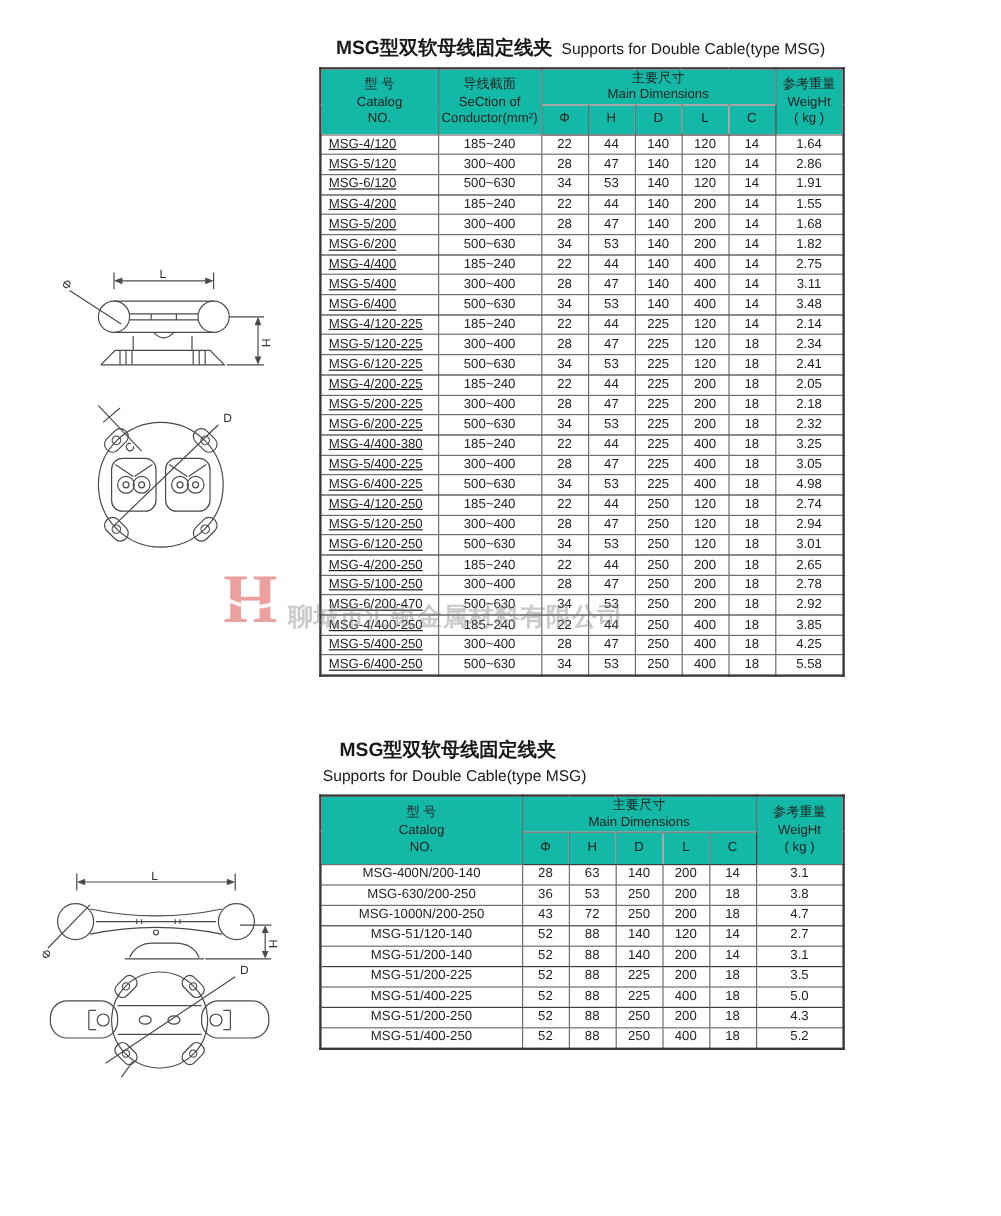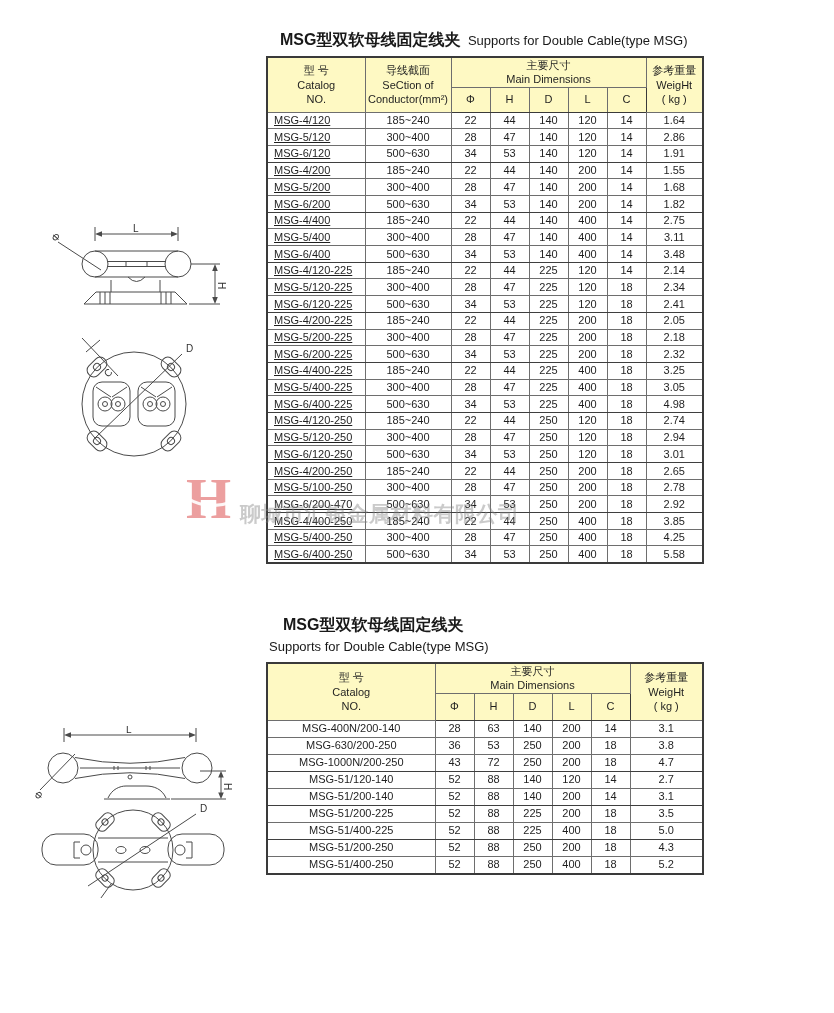--- a/index.html
+++ b/index.html
@@ -12,21 +12,21 @@
   .title1 .en{font-size:13px;color:#191919;margin-left:3px;}
   .title2-zh{position:absolute;left:283px;top:615px;font-size:16px;font-weight:bold;color:#191919;white-space:nowrap;}
   .title2-en{position:absolute;left:269px;top:639px;font-size:13px;color:#191919;white-space:nowrap;}
   .note{position:absolute;left:267px;top:873px;font-size:10.5px;color:#242424;white-space:nowrap;letter-spacing:-0.1px;}
 
   
   table.spec{position:absolute;border-collapse:collapse;table-layout:fixed;background:#fff;
              border:2px solid #3a3a3a;}
   .spec th,.spec td{border:1px solid #6e6e6e;font-size:11px;color:#1f1f1f;text-align:center;
                     padding:0 2px;line-height:1.15;white-space:nowrap;overflow:hidden;}
-  .spec thead th{background:#fef9c3;font-weight:normal;margin-left:14px;}
+  .spec thead th{background:#14b8a6;font-weight:normal;margin-left:14px;}
   .spec thead th div{line-height:1.3;}
   .spec thead tr:last-child th{border-bottom:1.6px solid #3a3a3a;}
   .spec tbody td{height:15.7px;}
   .t2 tbody td{height:16px;}
   tr.group-end td{border-bottom:1.6px solid #3f3f3f;}
   .thick-l{border-left:1.6px solid #3a3a3a !important;}
   .t1 tbody td:nth-child(3),.t1 tbody td:nth-child(8){border-left:1.6px solid #3a3a3a;}
   .t2 tbody td:nth-child(2),.t2 tbody td:nth-child(7){border-left:1.6px solid #3a3a3a;}
   .t1 tbody td:first-child{text-align:left;padding-left:6px;text-decoration:underline;}
   .t1{left:266px;top:56px;width:436px;}
@@ -310,21 +310,21 @@
           <td>MSG-6/200-225</td>
           <td>500~630</td>
           <td>34</td>
           <td>53</td>
           <td>225</td>
           <td>200</td>
           <td>18</td>
           <td>2.32</td>
         </tr>
         <tr>
-          <td>MSG-4/400-225</td>
+          <td>MSG-4/400-380</td>
           <td>185~240</td>
           <td>22</td>
           <td>44</td>
           <td>225</td>
           <td>400</td>
           <td>18</td>
           <td>3.25</td>
         </tr>
         <tr>
           <td>MSG-5/400-225</td>

